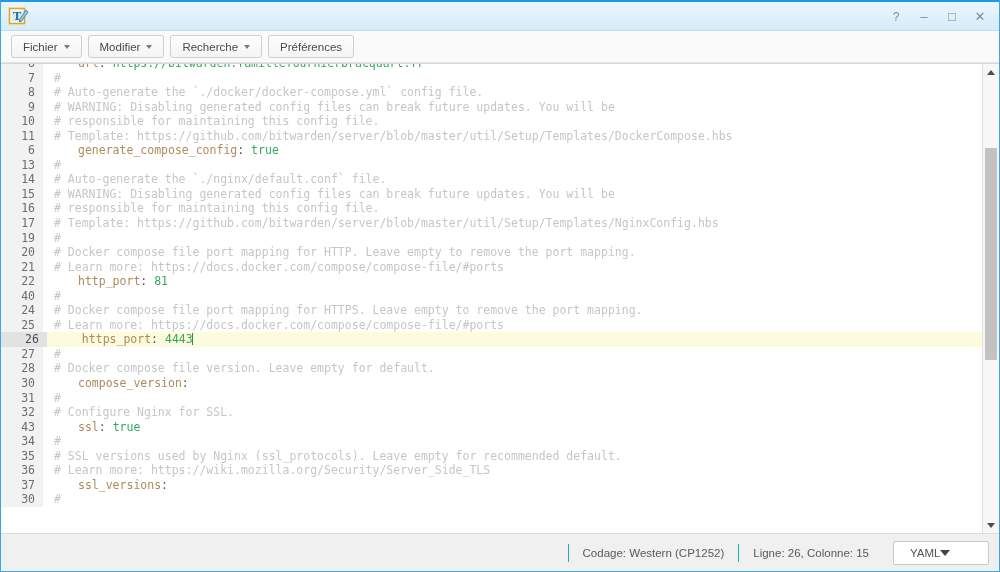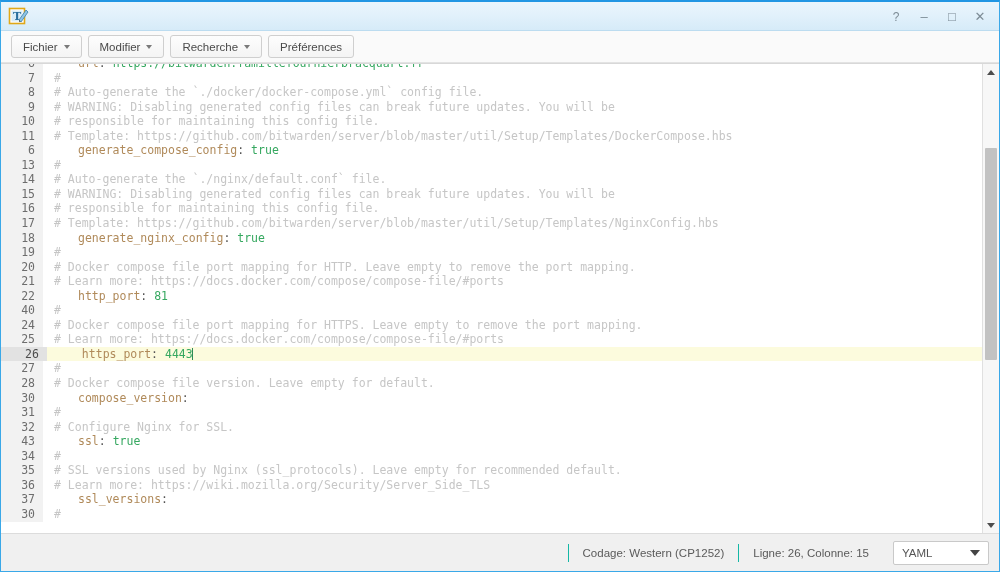--- a/index.html
+++ b/index.html
@@ -238,24 +238,24 @@
   }
   .lang-select {
     margin-left: 10px;
     width: 96px;
     height: 24px;
     background: #ffffff;
     border: 1px solid #c9c9c9;
     border-radius: 2px;
     display: flex;
     align-items: center;
-    padding: 0 8px;
+    padding: 0 16px;
     font-size: 11.5px;
     color: #555555;
-    justify-content: space-between;
+    justify-content: flex-start;
   }
   .lang-select .dncaret {
     width: 0; height: 0;
     border-left: 5px solid transparent;
     border-right: 5px solid transparent;
     border-top: 6px solid #444444;
   }
 </style>
 </head>
 <body>
@@ -306,21 +306,20 @@
           <div class="code-line"><div class="gutter">8</div><div class="ltext"><span class="cmt"># Auto-generate the `./docker/docker-compose.yml` config file.</span></div></div>
           <div class="code-line"><div class="gutter">9</div><div class="ltext"><span class="cmt"># WARNING: Disabling generated config files can break future updates. You will be</span></div></div>
           <div class="code-line"><div class="gutter">10</div><div class="ltext"><span class="cmt"># responsible for maintaining this config file.</span></div></div>
           <div class="code-line"><div class="gutter">11</div><div class="ltext"><span class="cmt"># Template: https://github.com/bitwarden/server/blob/master/util/Setup/Templates/DockerCompose.hbs</span></div></div>
           <div class="code-line"><div class="gutter">6</div><div class="ltext"><span class="key">generate_compose_config</span><span class="punc">:</span><span class="val"> true</span></div></div>
           <div class="code-line"><div class="gutter">13</div><div class="ltext"><span class="cmt">#</span></div></div>
           <div class="code-line"><div class="gutter">14</div><div class="ltext"><span class="cmt"># Auto-generate the `./nginx/default.conf` file.</span></div></div>
           <div class="code-line"><div class="gutter">15</div><div class="ltext"><span class="cmt"># WARNING: Disabling generated config files can break future updates. You will be</span></div></div>
           <div class="code-line"><div class="gutter">16</div><div class="ltext"><span class="cmt"># responsible for maintaining this config file.</span></div></div>
           <div class="code-line"><div class="gutter">17</div><div class="ltext"><span class="cmt"># Template: https://github.com/bitwarden/server/blob/master/util/Setup/Templates/NginxConfig.hbs</span></div></div>
-          <div class="code-line"><div class="gutter">18</div><div class="ltext"><span class="key">generate_nginx_config</span><span class="punc">:</span><span class="val"> true</span></div></div>
           <div class="code-line"><div class="gutter">19</div><div class="ltext"><span class="cmt">#</span></div></div>
           <div class="code-line"><div class="gutter">20</div><div class="ltext"><span class="cmt"># Docker compose file port mapping for HTTP. Leave empty to remove the port mapping.</span></div></div>
           <div class="code-line"><div class="gutter">21</div><div class="ltext"><span class="cmt"># Learn more: https://docs.docker.com/compose/compose-file/#ports</span></div></div>
           <div class="code-line"><div class="gutter">22</div><div class="ltext"><span class="key">http_port</span><span class="punc">:</span><span class="val"> 81</span></div></div>
           <div class="code-line"><div class="gutter">40</div><div class="ltext"><span class="cmt">#</span></div></div>
           <div class="code-line"><div class="gutter">24</div><div class="ltext"><span class="cmt"># Docker compose file port mapping for HTTPS. Leave empty to remove the port mapping.</span></div></div>
           <div class="code-line"><div class="gutter">25</div><div class="ltext"><span class="cmt"># Learn more: https://docs.docker.com/compose/compose-file/#ports</span></div></div>
           <div class="code-line active"><div class="gutter">26</div><div class="ltext"><span class="key">https_port</span><span class="punc">:</span><span class="val"> 4443</span><span class="caret-bar"></span></div></div>
           <div class="code-line"><div class="gutter">27</div><div class="ltext"><span class="cmt">#</span></div></div>
           <div class="code-line"><div class="gutter">28</div><div class="ltext"><span class="cmt"># Docker compose file version. Leave empty for default.</span></div></div>

